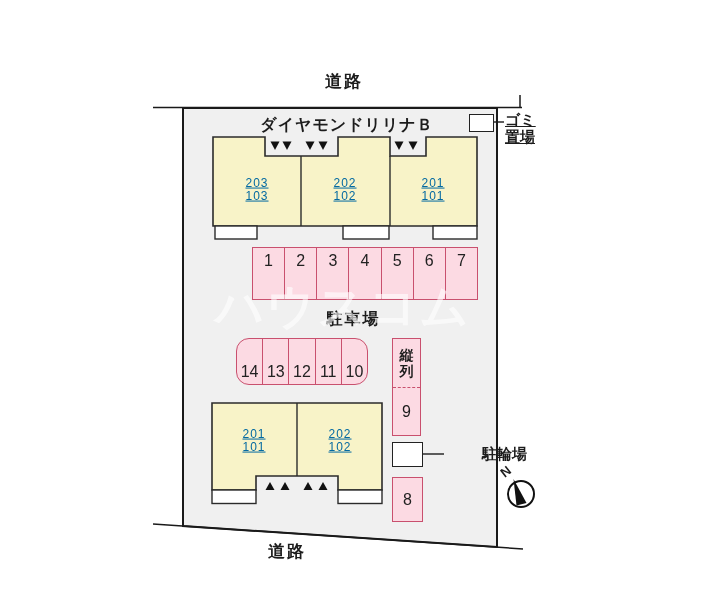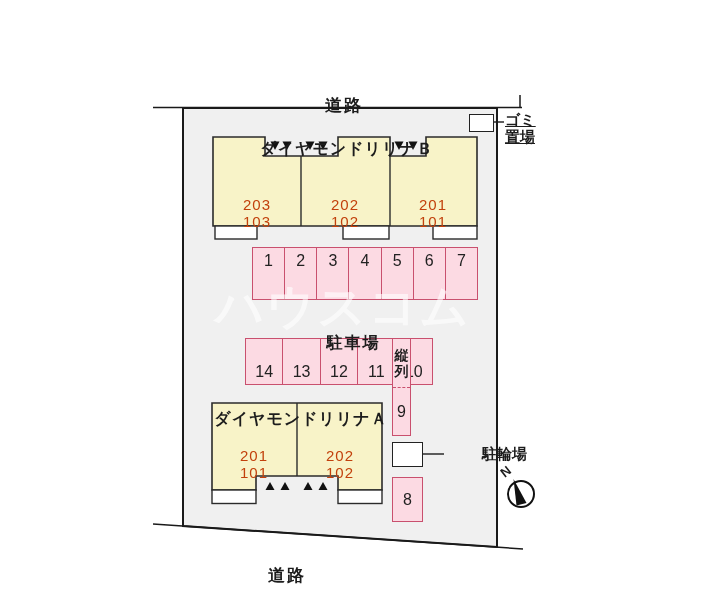--- a/index.html
+++ b/index.html
@@ -1,23 +1,23 @@
 <!DOCTYPE html>
 <html><head>
 <meta charset="utf-8">
 <style>
   html,body{margin:0;padding:0;background:#ffffff;}
   #stage{position:relative;width:720px;height:616px;background:#ffffff;overflow:hidden;
          font-family:"Liberation Sans","DejaVu Sans",sans-serif;color:#1c1c1c;}
   #plan-svg{position:absolute;left:0;top:0;z-index:1;}
   .lbl{position:absolute;z-index:3;white-space:nowrap;}
-  .center{transform:translate(-50%,-50%);text-align:center;margin-top:24px;}
+  .center{transform:translate(-50%,-50%);text-align:center;}
   .road-label{font-size:17px;font-weight:600;letter-spacing:2px;}
   .bldg-name{font-size:16px;font-weight:600;letter-spacing:1px;}
-  .room-label{font-size:15px;font-weight:500;line-height:1.12;letter-spacing:1px;color:#c2410c;}
+  .room-label{font-size:12px;font-weight:500;line-height:1.12;letter-spacing:1px;color:#0369a1;text-decoration:underline;}
   .area-label{font-size:16px;font-weight:600;letter-spacing:2px;padding-left:7px;}
   .small-label{font-size:15px;font-weight:600;line-height:1.1;}
   .wrap2{white-space:normal;word-break:break-all;width:34px;}
   .pink{position:absolute;z-index:2;background:#fcdae3;border:1.5px solid #c9506e;box-sizing:border-box;}
   .whitebox{position:absolute;z-index:2;background:#ffffff;border:1.5px solid #222;box-sizing:border-box;}
   .prow{display:flex;}
   .pcell{flex:1;display:flex;justify-content:center;box-sizing:border-box;
          font-size:16px;font-weight:500;color:#222;}
   .pcell + .pcell{border-left:1.2px solid #c9506e;}
   #parking-row1 .pcell{align-items:flex-start;padding-top:4px;}
@@ -90,48 +90,47 @@
   <div id="parking-row1" class="pink prow" style="left:252px;top:247px;width:226px;height:53px;">
     <div class="pcell">1</div>
     <div class="pcell">2</div>
     <div class="pcell">3</div>
     <div class="pcell">4</div>
     <div class="pcell">5</div>
     <div class="pcell">6</div>
     <div class="pcell">7</div>
   </div>
 
-  <div id="parking-row2" class="pink prow" style="left:245px;top:338px;width:188px;height:47px;">
+  <div id="parking-row2" class="pink prow" style="left:236px;top:338px;width:132px;height:47px;border-radius:13px;">
     <div class="pcell">14</div>
     <div class="pcell">13</div>
     <div class="pcell">12</div>
     <div class="pcell">11</div>
     <div class="pcell">10</div>
   </div>
 
-  <div id="tandem-cell" class="pink" style="left:392px;top:338px;width:19px;height:98px;">
+  <div id="tandem-cell" class="pink" style="left:392px;top:338px;width:29px;height:98px;">
     <div id="tandem-top">
       <span id="tandem-label">縦列</span>
     </div>
     <div id="tandem-bottom">9</div>
   </div>
 
   <div class="whitebox" style="left:392px;top:442px;width:31px;height:25px;"></div>
 
   <div class="pink" style="left:392px;top:477px;width:31px;height:45px;">
     <div class="stall-num">8</div>
   </div>
 
   <div class="whitebox" style="left:469px;top:114px;width:25px;height:18px;"></div>
 
   <div class="lbl center road-label" style="left:344px;top:81px;">道路</div>
   <div class="lbl center road-label" style="left:287px;top:551px;">道路</div>
 
   <div class="lbl center bldg-name" style="left:347px;top:125px;">ダイヤモンドリリナＢ</div>
-  <div class="lbl center bldg-name" style="left:301px;top:395px;">ダイヤモンドリリナＡ</div>
 
   <div class="lbl center room-label" style="left:257px;top:190px;">
     <div>203</div>
     <div>103</div>
   </div>
   <div class="lbl center room-label" style="left:345px;top:190px;">
     <div>202</div>
     <div>102</div>
   </div>
   <div class="lbl center room-label" style="left:433px;top:190px;">

